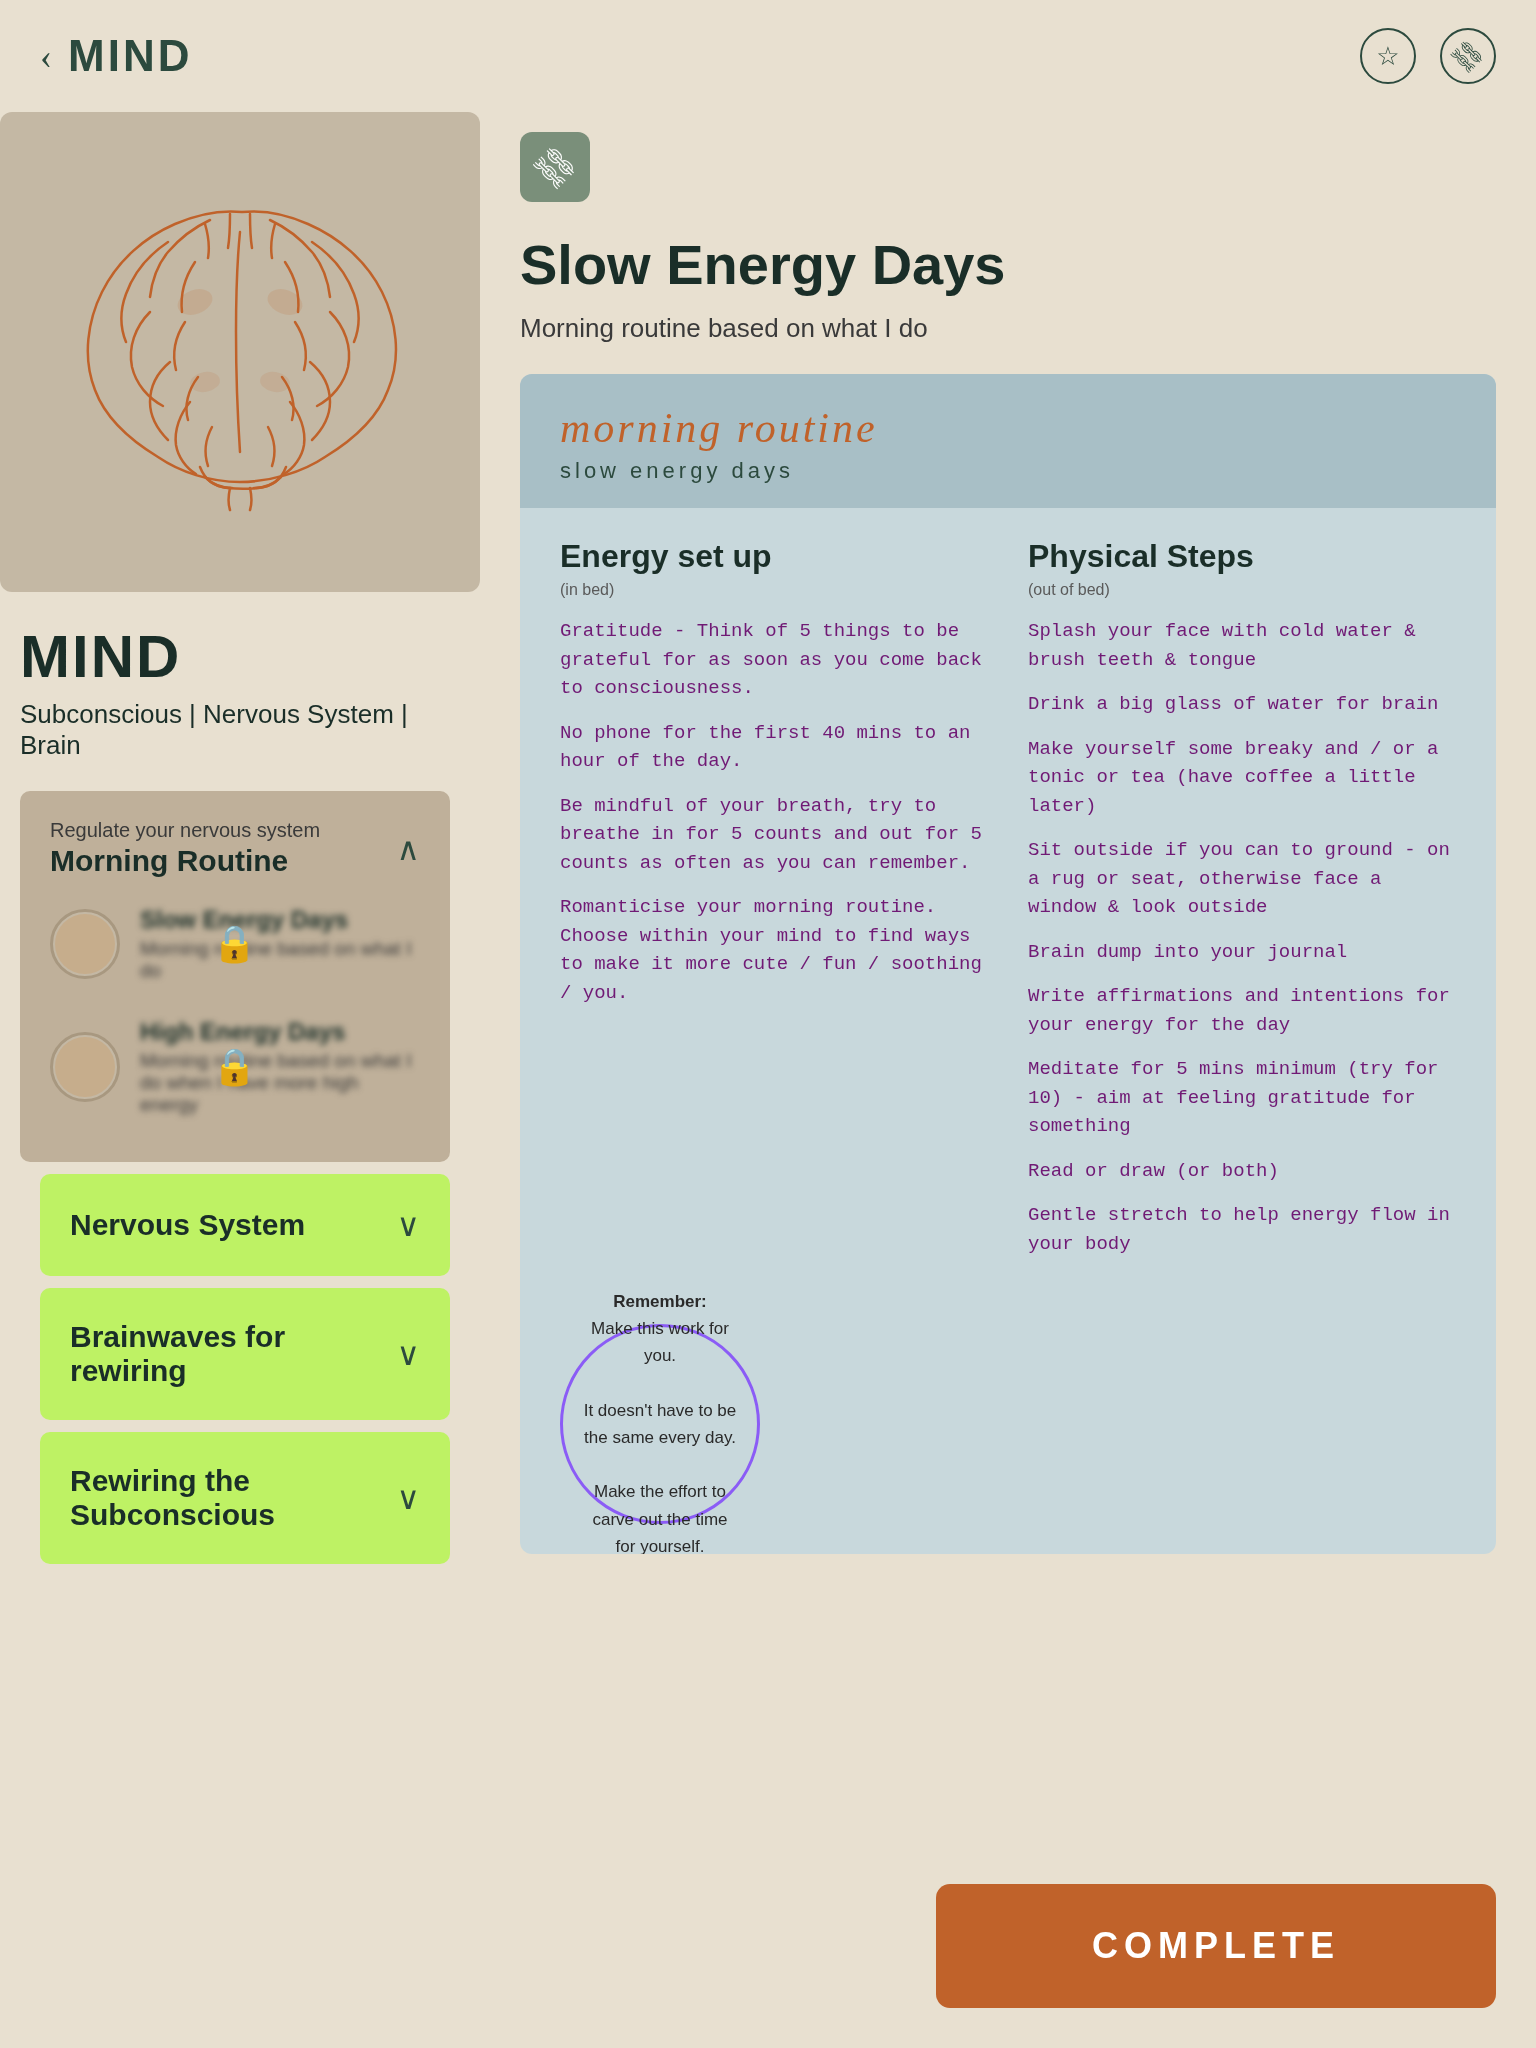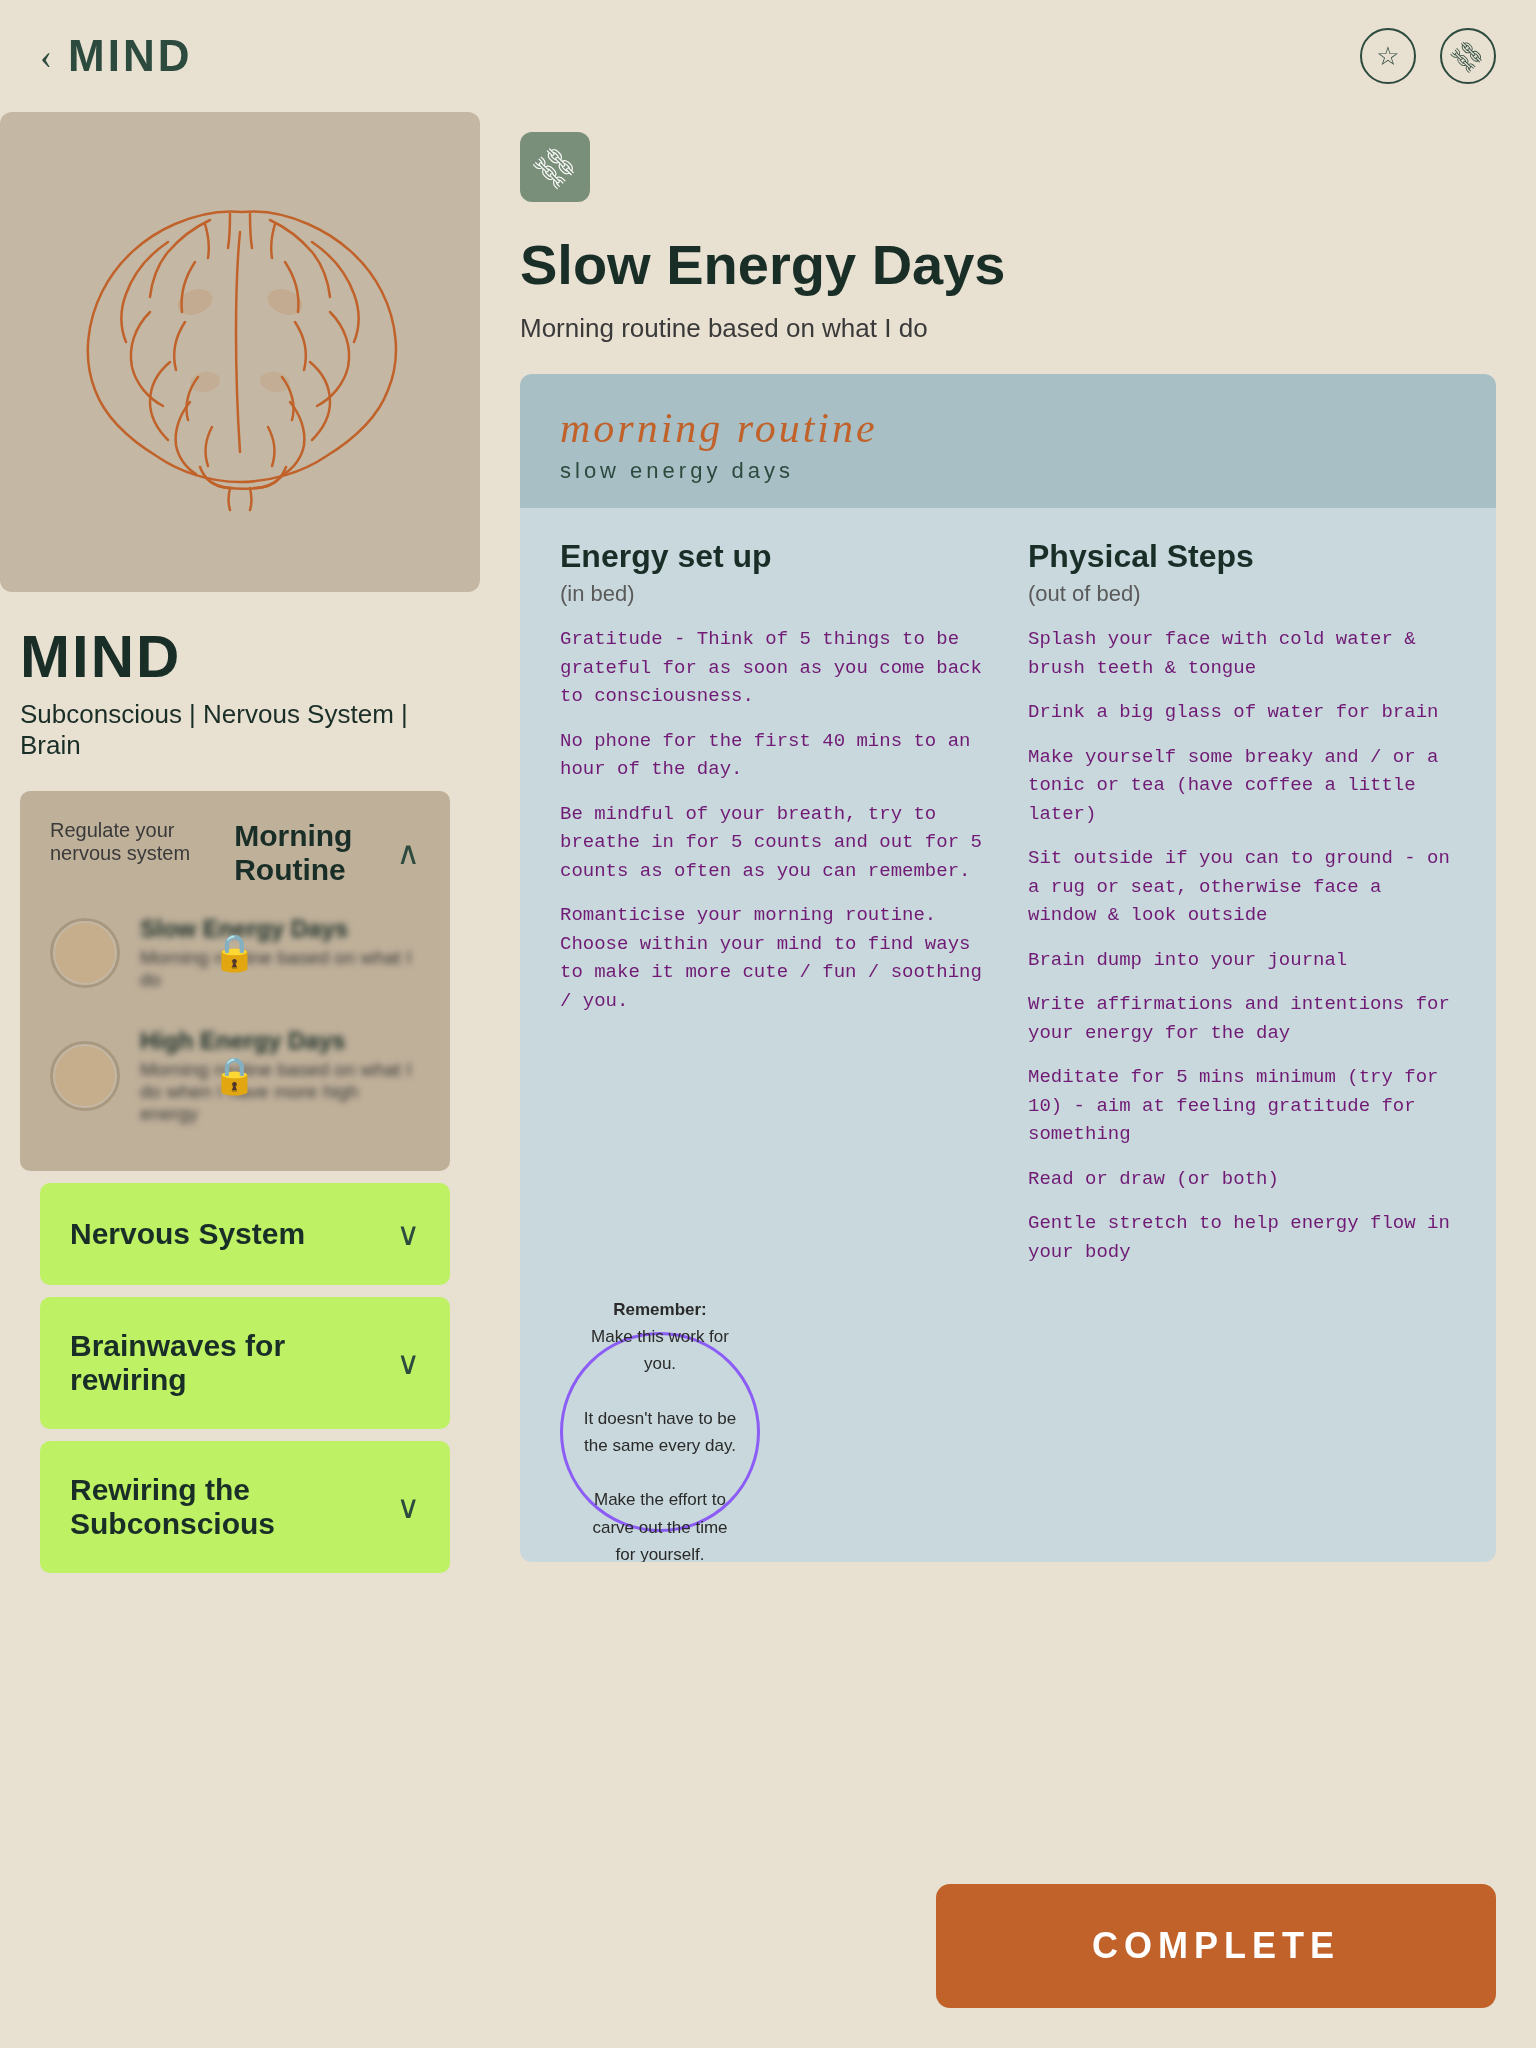--- a/index.html
+++ b/index.html
@@ -117,21 +117,21 @@
     .accordion-item.active {
       background-color: #bfb09a;
     }
     .accordion-header {
       display: flex;
       align-items: center;
       justify-content: space-between;
     }
     .accordion-labels {
       display: flex;
-      flex-direction: row;
+      flex-direction: column;
     }
     .accordion-small-label {
       font-size: 20px;
       color: #3a3a3a;
       font-family: Arial, sans-serif;
       margin-bottom: 2px;
     }
     .accordion-title {
       font-size: 30px;
       font-weight: 700;
@@ -281,21 +281,21 @@
 
     .col-title {
       font-size: 32px;
       font-weight: 700;
       color: #1a2e28;
       margin-bottom: 6px;
       font-family: Arial, sans-serif;
     }
 
     .col-subtitle {
-      font-size: 22px;
+      font-size: 16px;
       color: #5a5a5a;
       margin-bottom: 18px;
       font-family: Arial, sans-serif;
     }
 
     .col-item {
       font-size: 19px;
       color: #701a75;
       margin-bottom: 16px;
       line-height: 1.5;

